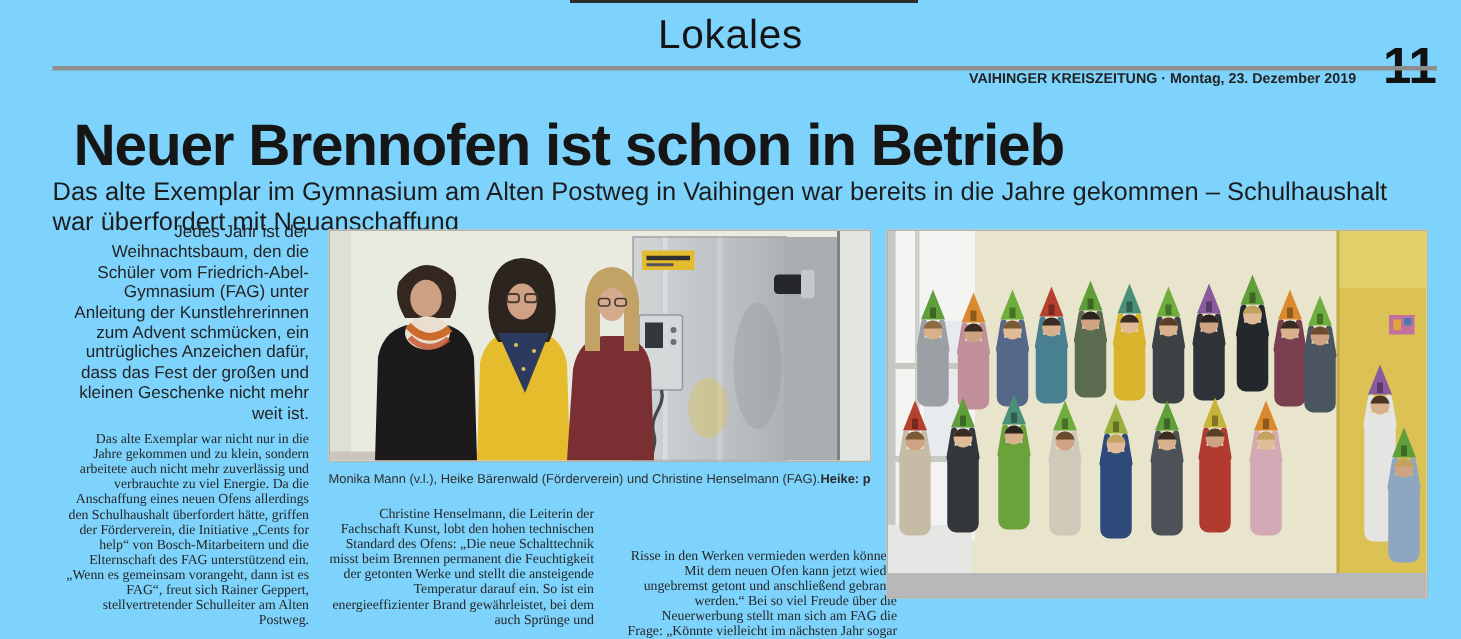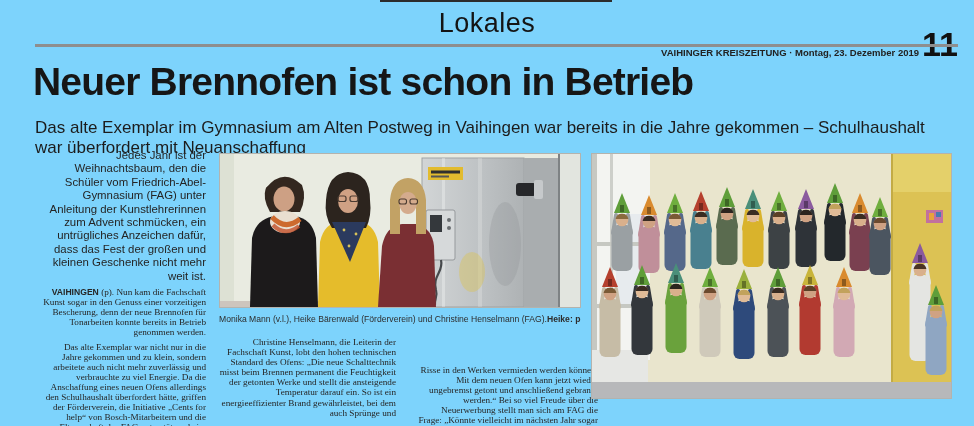--- a/index.html
+++ b/index.html
@@ -1,25 +1,25 @@
 <!DOCTYPE html>
 <html lang="de"><head>
 <meta charset="utf-8">
 <style>
   html,body{margin:0;padding:0;background:#f2f2f2;}
   .page{position:relative;width:974px;height:426px;background:#7dd3fc;overflow:hidden;
         font-family:"Liberation Sans",sans-serif;color:#1d1d1d;}
   .top-mark{position:absolute;left:380px;top:0;width:232px;height:2px;background:#2c2c2c;}
   .section-name{position:absolute;left:402px;top:8px;width:170px;text-align:center;
         font-size:27px;font-weight:500;letter-spacing:.5px;color:#141414;}
-  .masthead{position:absolute;right:16px;top:14px;display:flex;align-items:baseline;gap:3px;}
+  .masthead{position:absolute;right:16px;top:14px;display:flex;align-items:baseline;gap:18px;}
   .masthead .mh-text{font-size:9.5px;font-weight:bold;color:#222;}
   .masthead .pagenum{font-size:34px;font-weight:bold;color:#111;margin-top:11px;}
   .rule{position:absolute;left:35px;top:44px;width:923px;height:3px;background:#8e8e8e;}
-  h1.headline{position:absolute;left:33px;top:60px;margin:0;font-size:39px;font-weight:bold;
+  h1.headline{position:absolute;left:33px;top:60px;margin:16px;font-size:39px;font-weight:bold;
         letter-spacing:-0.8px;color:#161616;}
   .subhead{position:absolute;left:35px;top:118px;margin:0;font-size:17px;color:#1c1c1c;width:920px;}
   .col{position:absolute;top:337px;font-family:"Liberation Serif",serif;font-size:9.2px;
         line-height:10.1px;text-align:justify;color:#262626;}
   .col p{margin:0 0 4px 0;text-align:right;}
   .col p.indent{text-indent:8px;}
   .col1{left:35px;top:149px;width:171px;}
   .lead{font-family:"Liberation Sans",sans-serif;font-size:11.4px;line-height:13.4px;
         text-align:left;color:#242424;margin:0 0 11px 0;font-weight:500;}
   .dateline{font-family:"Liberation Sans",sans-serif;font-weight:bold;font-size:8.6px;}
@@ -48,21 +48,20 @@
     <span class="pagenum">11</span>
   </div>
 
   <div class="rule"></div>
 
   <h1 class="headline">Neuer Brennofen ist schon in Betrieb</h1>
   <p class="subhead">Das alte Exemplar im Gymnasium am Alten Postweg in Vaihingen war bereits in die Jahre gekommen – Schulhaushalt war überfordert mit Neuanschaffung</p>
 
   <div class="col col1">
     <p class="lead">Jedes Jahr ist der Weihnachtsbaum, den die Schüler vom Friedrich-Abel-Gymnasium (FAG) unter Anleitung der Kunstlehrerinnen zum Advent schmücken, ein untrügliches Anzeichen dafür, dass das Fest der großen und kleinen Geschenke nicht mehr weit ist.</p>
-    <p><b class="dateline">VAIHINGEN</b><span> (p). Nun kam die Fachschaft Kunst sogar in den Genuss einer vorzeitigen Bescherung, denn der neue Brennofen für Tonarbeiten konnte bereits in Betrieb genommen werden.</span></p>
     <p class="indent">Das alte Exemplar war nicht nur in die Jahre gekommen und zu klein, sondern arbeitete auch nicht mehr zuverlässig und verbrauchte zu viel Energie. Da die Anschaffung eines neuen Ofens allerdings den Schulhaushalt überfordert hätte, griffen der Förderverein, die Initiative „Cents for help“ von Bosch-Mitarbeitern und die Elternschaft des FAG unterstützend ein. „Wenn es gemeinsam vorangeht, dann ist es FAG“, freut sich Rainer Geppert, stellvertretender Schulleiter am Alten Postweg.</p>
   </div>
 
   <figure class="photo photo-kiln" style="margin:0;">
     <svg viewBox="0 0 360 153" width="360" height="153" aria-hidden="true">
       <rect width="360" height="153" fill="#e9ebe1"></rect>
       <rect width="14" height="153" fill="#dde1d4"></rect>
       <rect y="147" width="360" height="6" fill="#cdc5bd"></rect>
 
       <defs>

